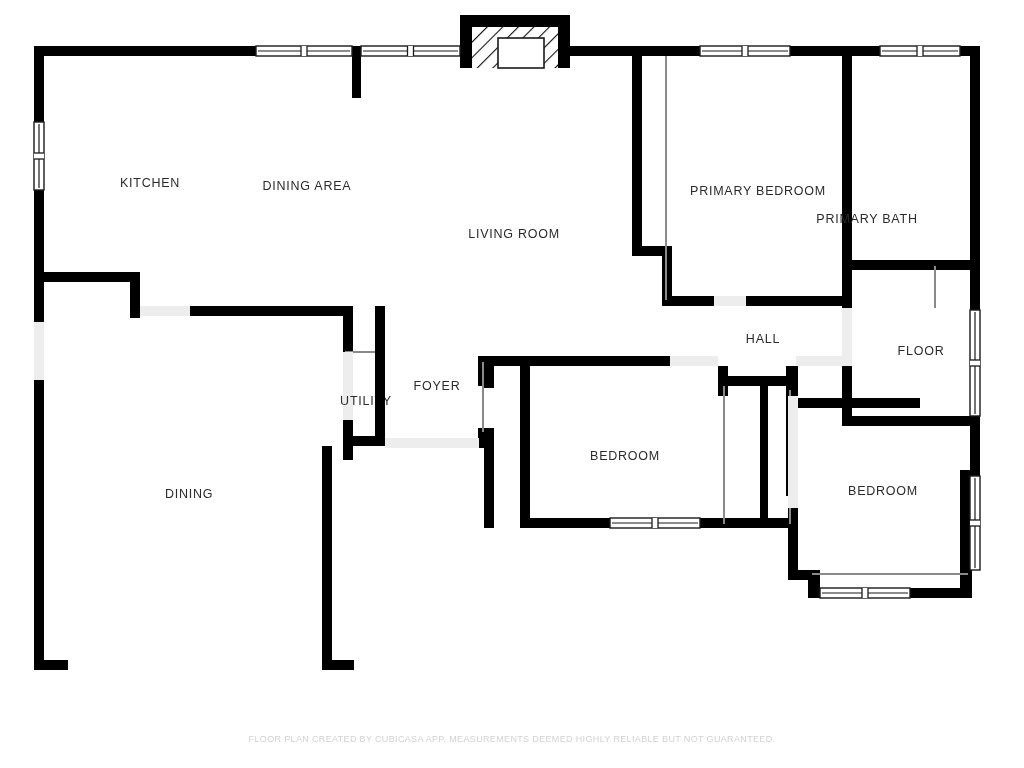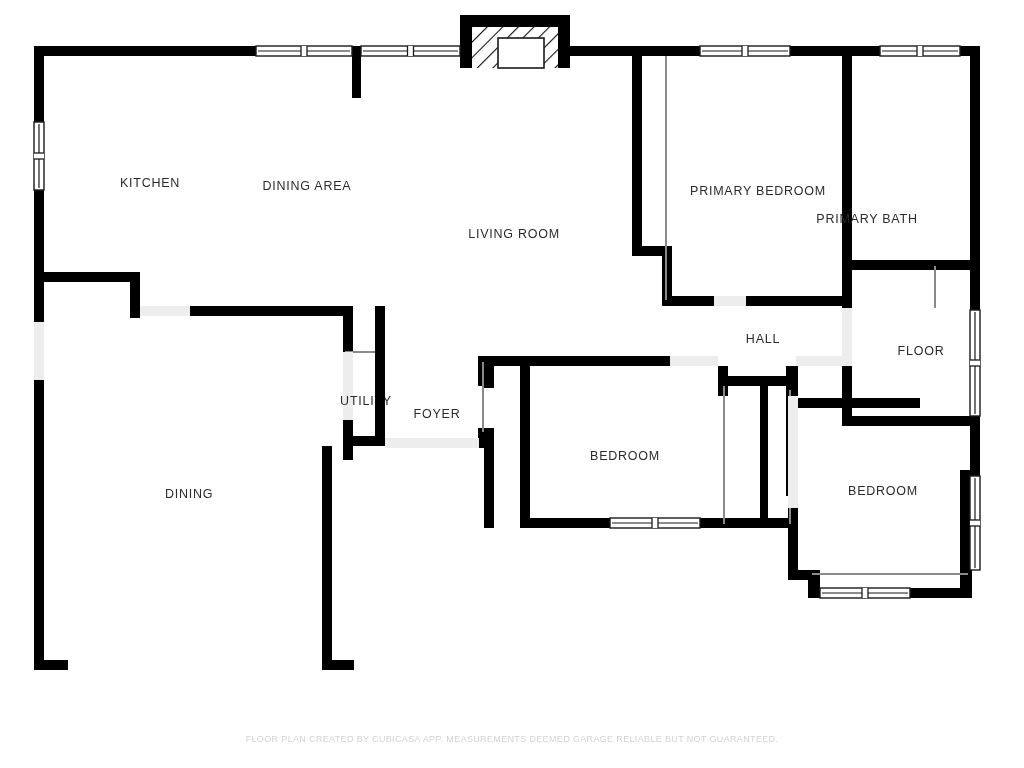--- a/index.html
+++ b/index.html
@@ -252,24 +252,24 @@
   </svg>
 
   <div id="room-labels">
       <div class="room-label" style="left: 150px; top: 183px;">KITCHEN</div>
       <div class="room-label" style="left: 307px; top: 186px;">DINING AREA</div>
       <div class="room-label" style="left: 514px; top: 210px; margin-top: 24px;">LIVING ROOM</div>
       <div class="room-label" style="left: 758px; top: 191px;">PRIMARY BEDROOM</div>
       <div class="room-label" style="left: 867px; top: 203px; margin-top: 16px;">PRIMARY BATH</div>
       <div class="room-label" style="left: 763px; top: 339px; text-align: right;">HALL</div>
       <div class="room-label" style="left: 921px; top: 351px;">FLOOR</div>
-      <div class="room-label" style="left: 437px; top: 386px; margin-top: 28px;">FOYER</div>
+      <div class="room-label" style="left: 437px; top: 386px;">FOYER</div>
       <div class="room-label" style="left: 366px; top: 401px; transform: translate(-50%, -50%); z-index: 0;">UTILITY</div>
       <div class="room-label" style="left: 625px; top: 456px;">BEDROOM</div>
       <div class="room-label" style="left: 883px; top: 491px;">BEDROOM</div>
       <div class="room-label" style="left: 189px; top: 494px;">DINING</div>
     </div>
 
-  <div id="footer-credit">FLOOR PLAN CREATED BY CUBICASA APP. MEASUREMENTS DEEMED GARAGE RELIABLE BUT NOT GUARANTEED.</div>
+  <div id="footer-credit">FLOOR PLAN CREATED BY CUBICASA APP. MEASUREMENTS DEEMED HIGHLY RELIABLE BUT NOT GUARANTEED.</div>
 <svg viewBox="0 0 1024 768" style="position:absolute;left:0;top:0;width:1024px;height:768px;pointer-events:none;">
       <rect x="375" y="306" width="10" height="140" fill="#000000"></rect>
     </svg>
   </div>
 
 </body></html>

